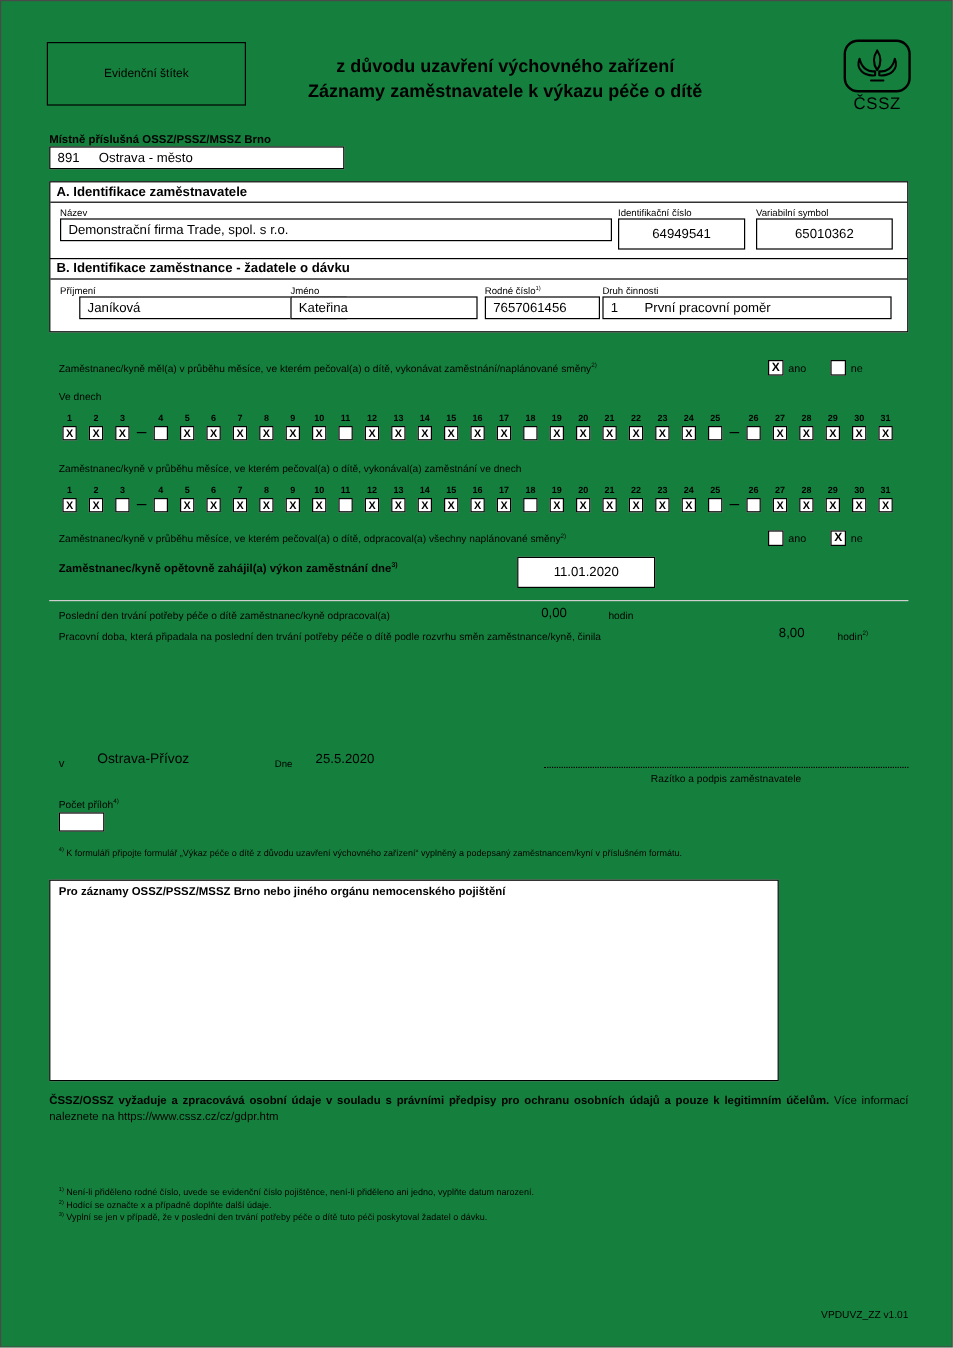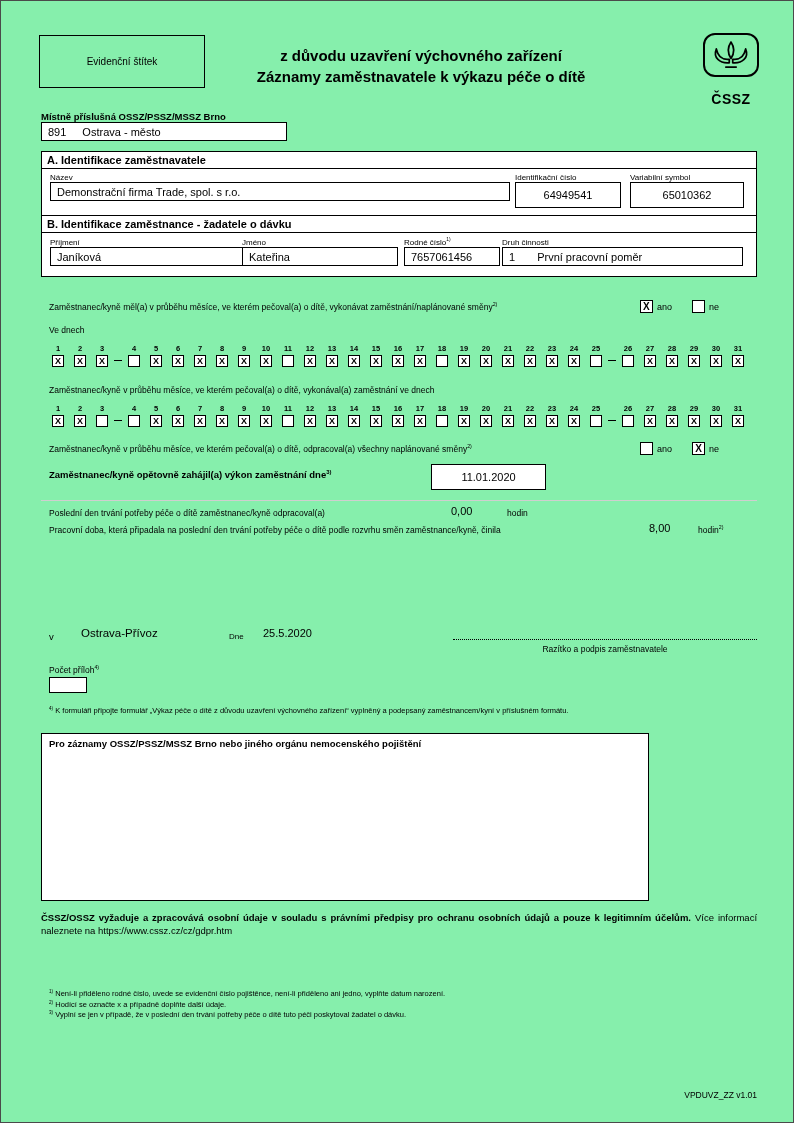--- a/index.html
+++ b/index.html
@@ -1,24 +1,24 @@
 <!DOCTYPE html>
 <html><head>
 <meta charset="utf-8">
 <style>
   *{margin:0;padding:0;box-sizing:border-box}
   html,body{background:#fff}
   body{font-family:"Liberation Sans","DejaVu Sans",sans-serif;color:#000}
-  .page{position:relative;width:794px;height:1123px;background:#86efac;border:1px solid #4a4a4a;overflow:hidden}
+  .page{position:relative;width:794px;height:1123px;background:#15803d;border:1px solid #4a4a4a;overflow:hidden}
   .abs{position:absolute}
   .ev-box{left:38px;top:34px;width:166px;height:53px;border:1px solid #000;display:flex;align-items:center;justify-content:center;font-size:10px}
   .title{left:190px;top:44px;width:460px;text-align:center;font-weight:bold;font-size:15px;line-height:21px}
   .logo{left:701px;top:32px;width:58px;text-align:center}
   .logo-box{width:56px;height:44px;border:2px solid #000;border-radius:12px;display:flex;align-items:center;justify-content:center;margin:0 auto}
-  .logo-text{font-weight:bold;font-size:14px;letter-spacing:.5px;margin-top:14px}
+  .logo-text{font-weight:normal;font-size:14px;letter-spacing:.5px;margin-top:1px}
   .blbl{font-size:9.5px;font-weight:bold}
   .lbl{font-size:8px}
   .field{border:1px solid #000;background:#fff;font-size:11px;display:flex;align-items:center;padding:0 6px;height:19px;white-space:nowrap}
   .field.center{justify-content:center;padding:12px}
   .sec{position:absolute;border:1px solid #000;background:#fff}
   .sec-head{font-weight:bold;font-size:11px;line-height:15px;padding:1px 5px 0;border-bottom:1px solid #000;height:17px}
   sup{font-size:.62em;vertical-align:super;line-height:0}
   .qtext{font-size:8.5px;white-space:nowrap}
   .qrow{display:flex;justify-content:space-between;align-items:center}
   .ansgroup{display:flex;align-items:center;white-space:nowrap}
@@ -84,21 +84,21 @@
     </div>
     <div class="abs lbl" style="left:588px;top:21px">Variabilní symbol</div>
     <div class="abs field center" style="left:588px;top:30px;width:114px">
       <span>65010362</span>
     </div>
   </div>
 
   <div class="sec" style="left:40px;top:214px;width:716px;height:62px">
     <div class="sec-head">B. Identifikace zaměstnance - žadatele o dávku</div>
     <div class="abs lbl" style="left:8px;top:22px">Příjmení</div>
-    <div class="abs field" style="left:8px;top:31px;width:223px">
+    <div class="abs field" style="left:24px;top:31px;width:223px">
       <span>Janíková</span>
     </div>
     <div class="abs lbl" style="left:200px;top:22px">Jméno</div>
     <div class="abs field" style="left:200px;top:31px;width:156px">
       <span>Kateřina</span>
     </div>
     <div class="abs lbl" style="left:362px;top:22px">
       <span>Rodné číslo</span><sup>1)</sup>
     </div>
     <div class="abs field" style="left:362px;top:31px;width:96px">

